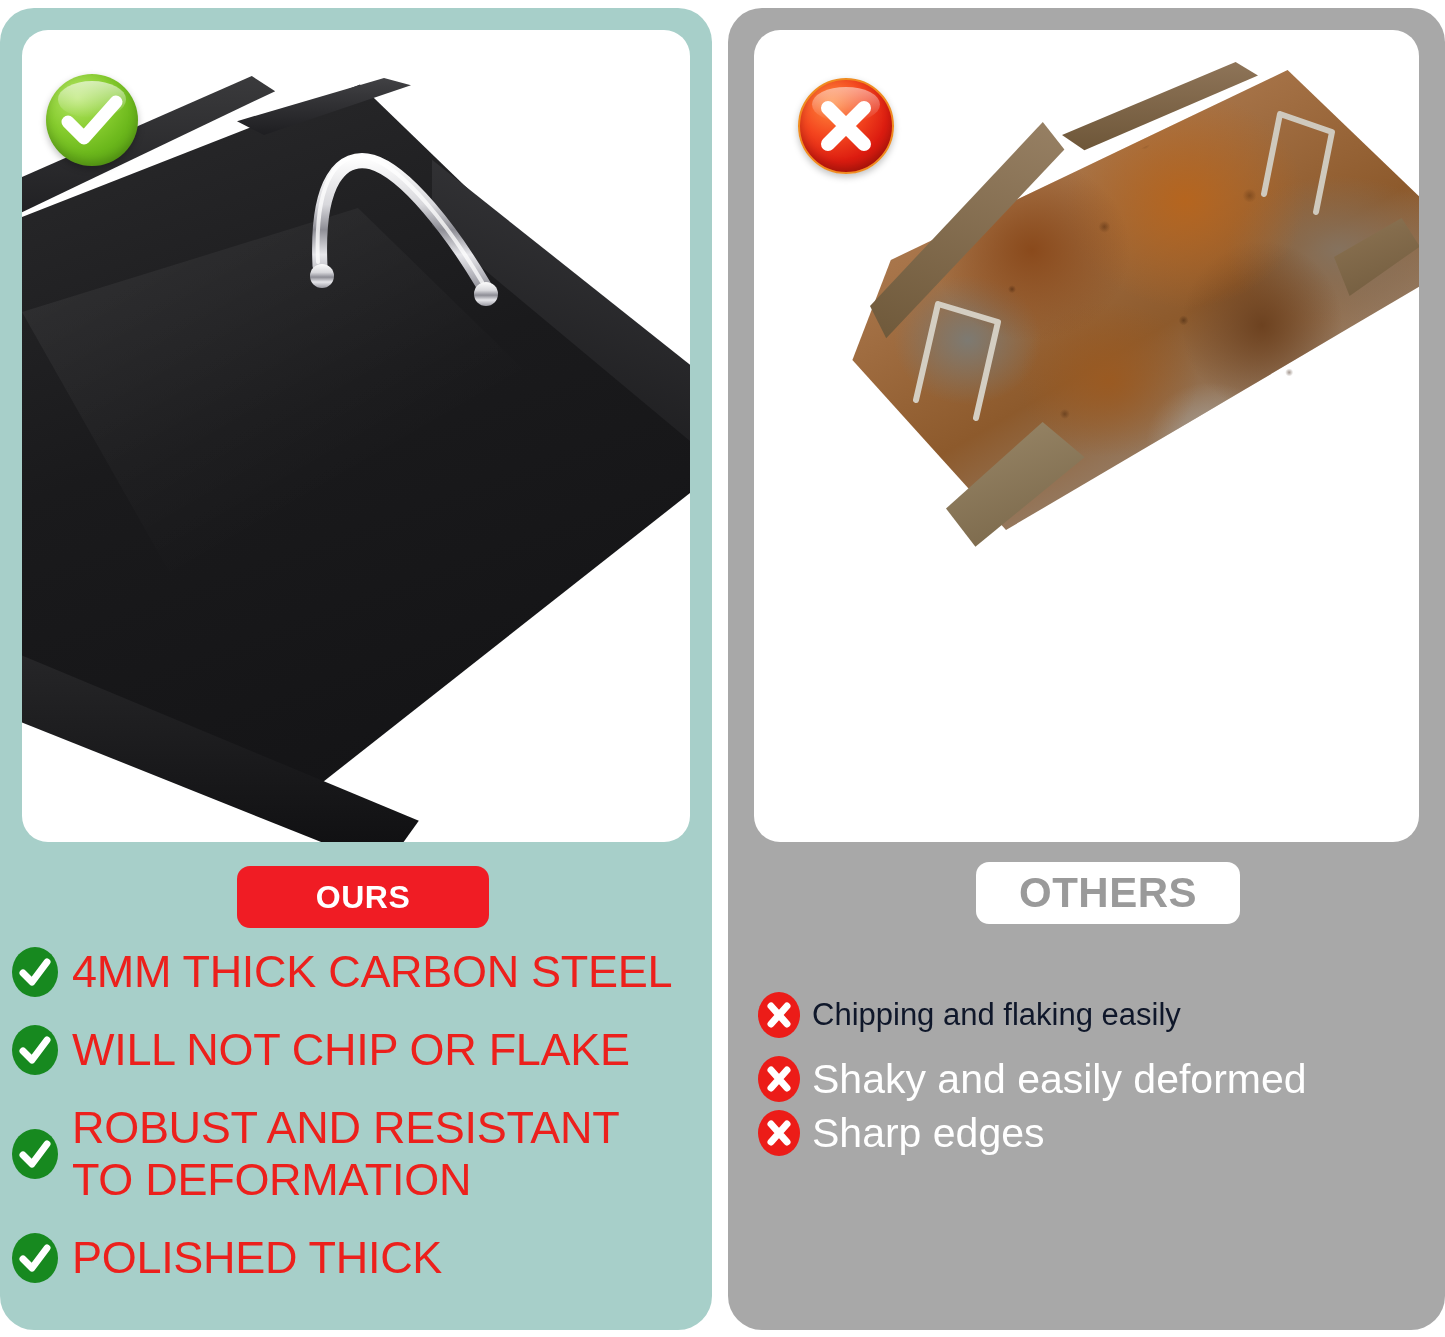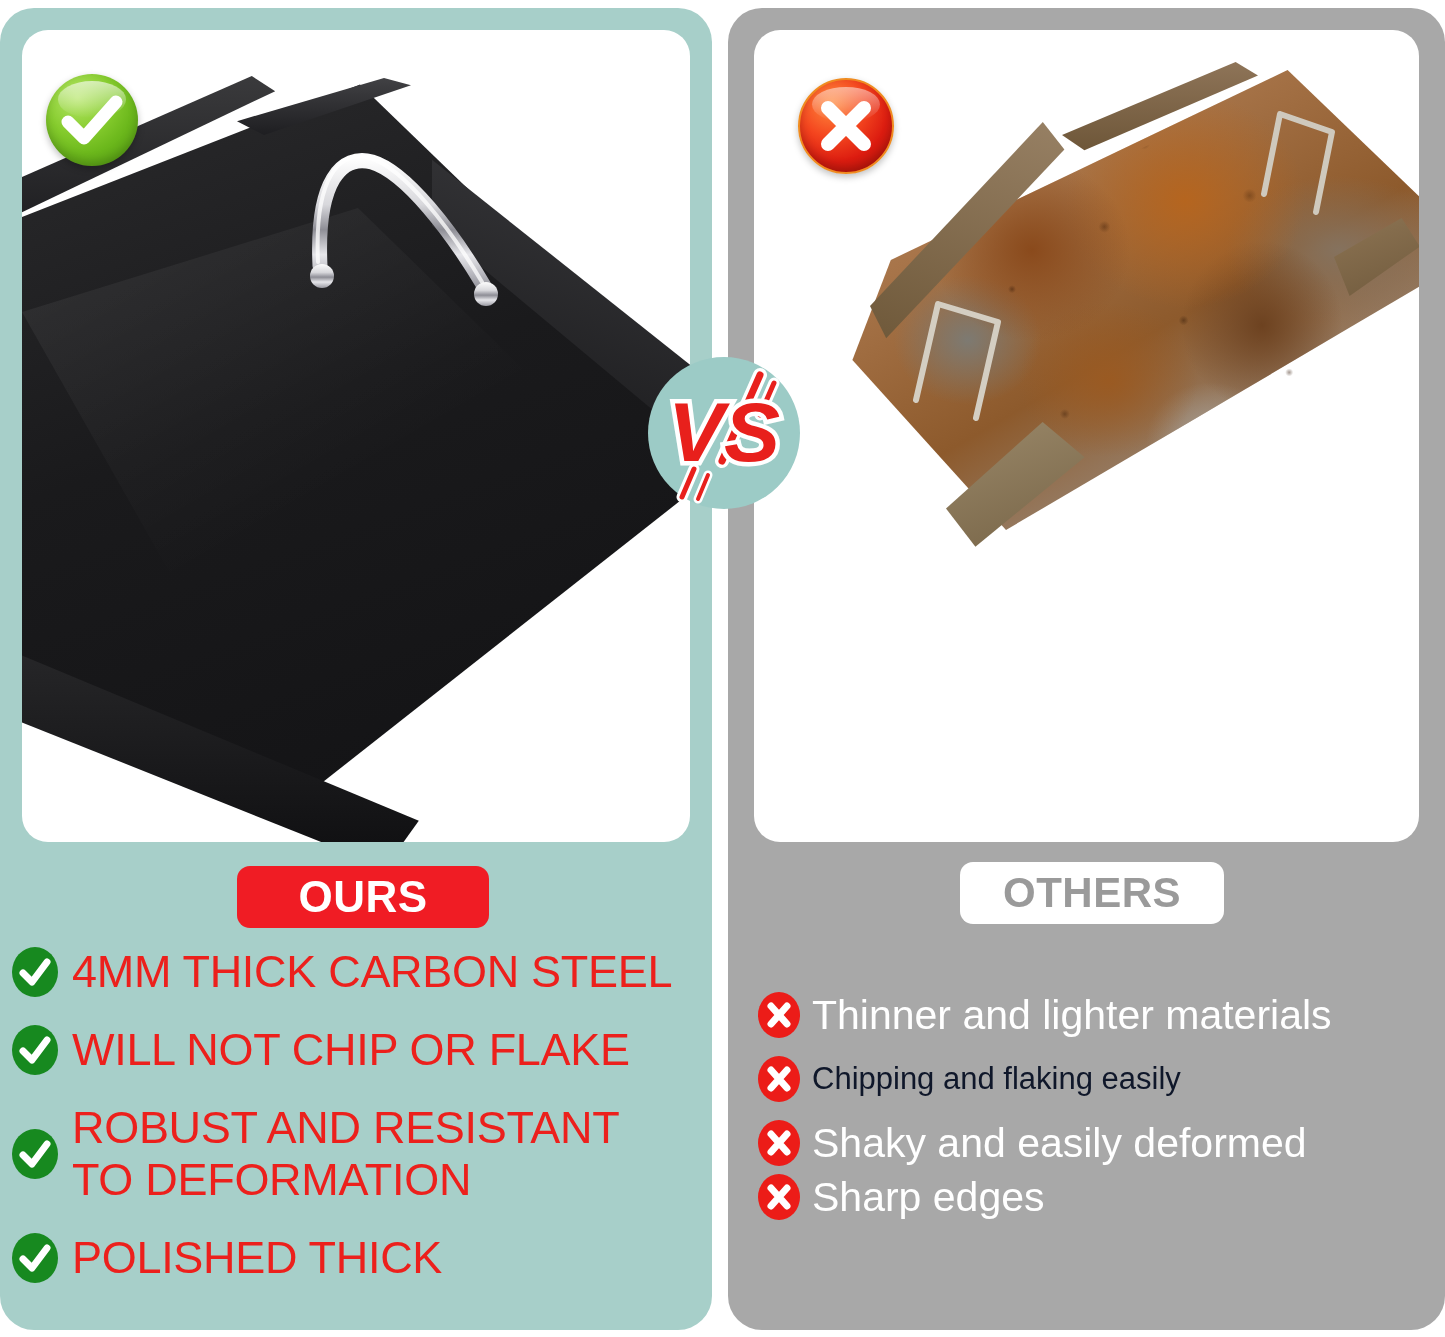--- a/index.html
+++ b/index.html
@@ -101,21 +101,21 @@
 
   
   .vs-badge{position:absolute;left:648px;top:357px;width:152px;height:152px;z-index:40;}
   .vs-circle{position:absolute;inset:0;border-radius:50%;background:#9ccbc6;}
   .vs-badge svg{position:absolute;inset:0;width:100%;height:100%;}
 
   
   .pill{position:absolute;display:flex;align-items:center;justify-content:center;
     font-weight:bold;letter-spacing:.5px;}
   .pill-ours{left:237px;top:858px;width:252px;height:62px;border-radius:13px;
-    background:#f01c24;color:#ffffff;font-size:44px;}
+    background:#f01c24;color:#ffffff;font-size:32px;}
   .pill-others{left:960px;top:862px;width:264px;height:62px;border-radius:13px;
     background:#ffffff;color:#9a9a9a;font-size:42px;}
 
   
   .list{position:absolute;}
   .list-left{left:12px;top:938px;width:690px;}
 
   .li{display:flex;align-items:center;margin-bottom:18px;}
   .list-left .li{margin-bottom:26px;}
 
@@ -246,41 +246,31 @@
           </div>
         </div>
       </div>
       <div class="status-badge badge-bad">
         <svg viewBox="0 0 92 92">
           <path d="M28 28 L64 64 M64 28 L28 64" fill="none" stroke="#ffffff" stroke-width="14" stroke-linecap="round"></path>
         </svg>
       </div>
     </div>
 
-    <div class="pill pill-others" style="left:232px;top:854px;">OTHERS</div>
+    <div class="pill pill-others" style="left:248px;top:854px;">OTHERS</div>
 
     <div class="list" style="left:30px;top:982px;width:680px;">
+
       <div class="li" style="margin-bottom:14px;">
         <span class="bullet bullet-bad">
           <svg viewBox="0 0 42 46">
               <path d="M13 14 L29 32 M29 14 L13 32" fill="none" stroke="#ffffff" stroke-width="7" stroke-linecap="round"></path>
             </svg>
         </span>
         <span class="li-text">
-          <span class="line" style="color:#fff;font-size:41px;line-height:50px;white-space:nowrap;">Thinner and lighter materials</span>
-        </span>
-      </div>
-
-      <div class="li" style="margin-bottom:14px;">
-        <span class="bullet bullet-bad">
-          <svg viewBox="0 0 42 46">
-              <path d="M13 14 L29 32 M29 14 L13 32" fill="none" stroke="#ffffff" stroke-width="7" stroke-linecap="round"></path>
-            </svg>
-        </span>
-        <span class="li-text">
           <span class="line" style="color:#0f172a;font-size:31px;line-height:50px;white-space:nowrap;">Chipping and flaking easily</span>
         </span>
       </div>
 
       <div class="li" style="margin-bottom:4px;">
         <span class="bullet bullet-bad">
           <svg viewBox="0 0 42 46">
               <path d="M13 14 L29 32 M29 14 L13 32" fill="none" stroke="#ffffff" stroke-width="7" stroke-linecap="round"></path>
             </svg>
         </span>
@@ -295,30 +285,14 @@
               <path d="M13 14 L29 32 M29 14 L13 32" fill="none" stroke="#ffffff" stroke-width="7" stroke-linecap="round"></path>
             </svg>
         </span>
         <span class="li-text">
           <span class="line" style="color:#fff;font-size:41px;line-height:50px;white-space:nowrap;">Sharp edges</span>
         </span>
       </div>
     </div>
   </div>
 
-  <div class="vs-badge">
-    <div class="vs-circle"></div>
-    <svg viewBox="0 0 152 152">
-      <g>
-        <path d="M112 18 L74 104" stroke="#ffffff" stroke-width="14" stroke-linecap="round"></path>
-        <path d="M112 18 L74 104" stroke="#e8201c" stroke-width="7" stroke-linecap="round"></path>
-        <path d="M126 26 L112 58" stroke="#ffffff" stroke-width="11" stroke-linecap="round"></path>
-        <path d="M126 26 L112 58" stroke="#e8201c" stroke-width="5" stroke-linecap="round"></path>
-        <path d="M46 112 L34 140" stroke="#ffffff" stroke-width="11" stroke-linecap="round"></path>
-        <path d="M46 112 L34 140" stroke="#e8201c" stroke-width="5" stroke-linecap="round"></path>
-        <path d="M60 118 L50 142" stroke="#ffffff" stroke-width="9" stroke-linecap="round"></path>
-        <path d="M60 118 L50 142" stroke="#e8201c" stroke-width="4" stroke-linecap="round"></path>
-      </g>
-      <text x="76" y="104" text-anchor="middle" font-family="Liberation Sans, sans-serif" font-size="84" font-weight="bold" font-style="italic" fill="#e8201c" stroke="#ffffff" stroke-width="9" paint-order="stroke fill">VS</text>
-    </svg>
-  </div>
 
 </div>
 
 </body></html>

